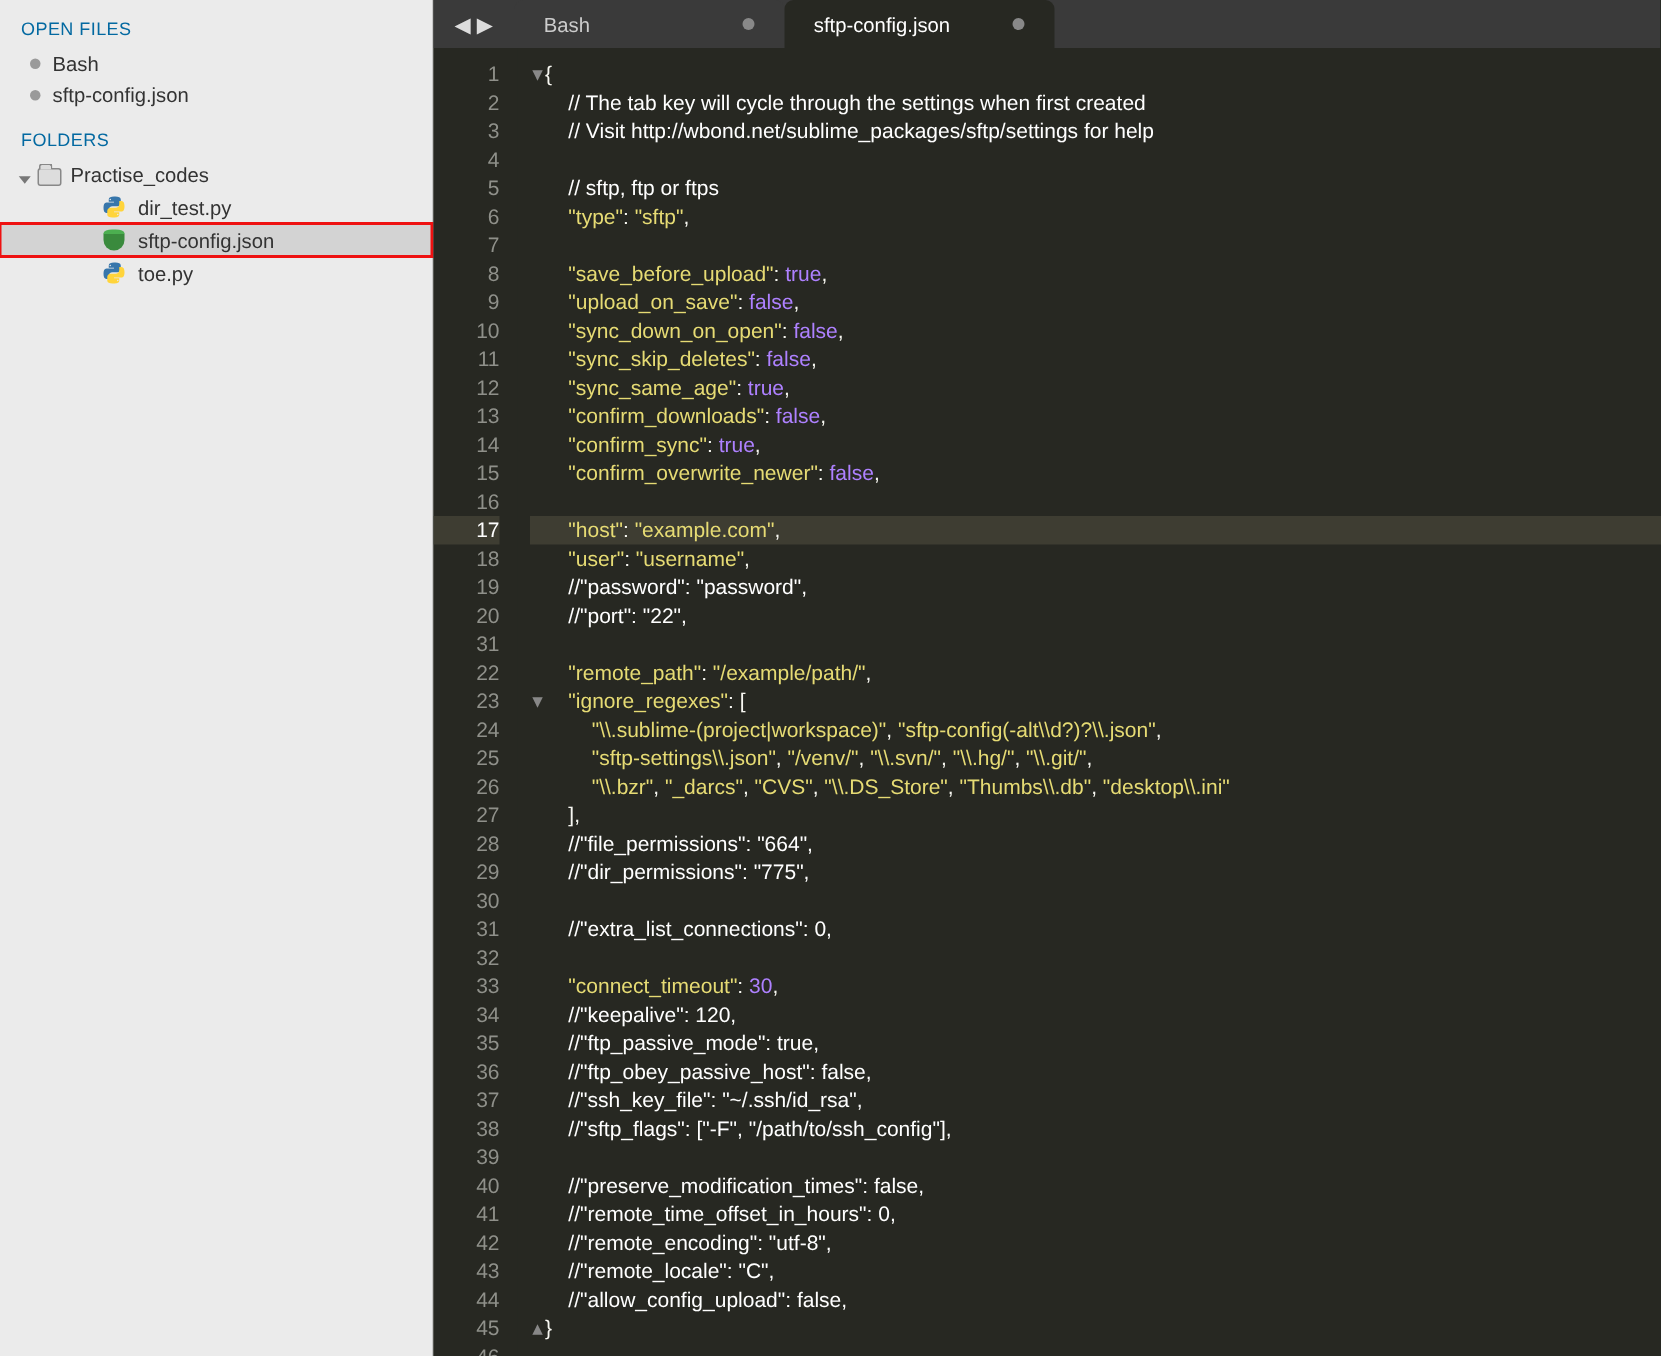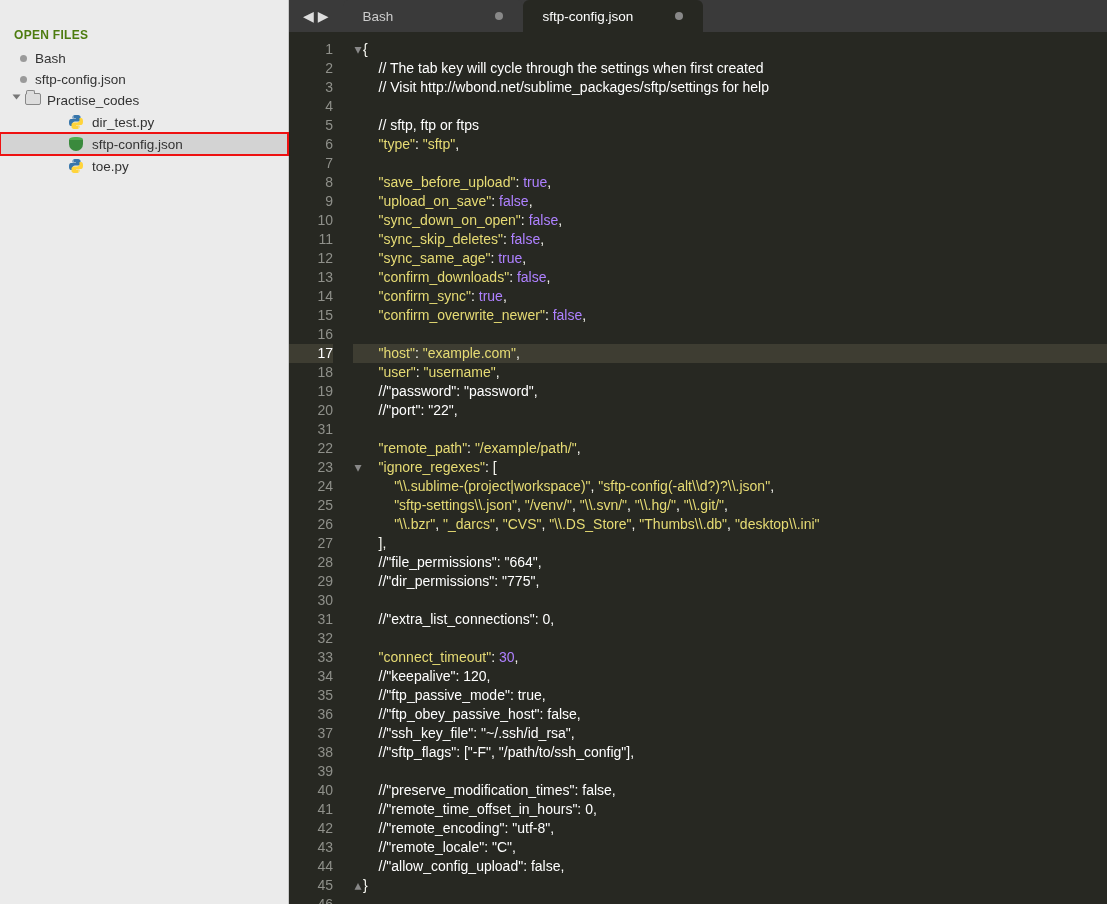--- a/index.html
+++ b/index.html
@@ -1,22 +1,22 @@
 <!DOCTYPE html>
 <html><head>
 <meta charset="utf-8">
 <style>
   * { margin: 0; padding: 0; box-sizing: border-box; font-family: "Segoe UI", Arial, sans-serif; }
   body { width: 1107px; height: 904px; overflow: hidden; display: flex; background: #272822; }
   
   .sidebar { width: 289px; height: 100%; background: #ebebeb; color: #333; border-right: 1px solid #c8c8c8; }
-  .sb-section-title { font-size: 12px; font-weight: 700; color: #4d7c0f; padding: 12px 14px 6px 14px; letter-spacing: .3px; margin-top: 16px; }
+  .sb-section-title { font-size: 12px; font-weight: 400; color: #0369a1; padding: 12px 14px 6px 14px; letter-spacing: .3px; }
   .open-file { display: flex; align-items: center; gap: 8px; padding: 3px 14px 3px 20px; font-size: 13.5px; color: #333; cursor: pointer; }
   .dot { width: 7px; height: 7px; border-radius: 50%; background: #9a9a9a; flex-shrink: 0; }
-  .folder-row { display: flex; align-items: flex-start; gap: 6px; padding: 3px 14px 3px 14px; font-size: 13.5px; cursor: pointer; }
+  .folder-row { display: flex; align-items: flex-end; gap: 6px; padding: 3px 14px 3px 14px; font-size: 13.5px; cursor: pointer; }
   .tri { display:inline-block; width:0;height:0;border-left:5px solid #777;border-top:4px solid transparent;border-bottom:4px solid transparent;transform:rotate(90deg);}
   .folder-ico { width:16px;height:12px;border:1px solid #888;border-radius:2px;background:#ddd;position:relative;}
   .folder-ico::before{content:"";position:absolute;top:-4px;left:0;width:7px;height:3px;border:1px solid #888;border-bottom:none;border-radius:2px 2px 0 0;background:#ddd;}
   .file-row { display:flex; align-items:center; gap:8px; padding:3px 14px 3px 68px; font-size:13.5px; cursor:pointer;}
   .file-row.selected { background:#d3d3d3; }
   .file-row.highlighted { outline:2px solid #e11; outline-offset:-1px; }
   .ico { width:16px; height:16px; flex-shrink:0; display:flex; align-items:center; justify-content:center; }
   .py-ico svg { width:16px; height:16px; }
   .db { width:14px;height:14px;position:relative;}
   .db::before{content:"";position:absolute;left:0;right:0;top:0;height:5px;border-radius:7px/3px;background:#4caf50;}
@@ -52,20 +52,21 @@
   <div id="open-files">
       <div class="open-file">
         <span class="dot"></span>
         <span>Bash</span>
       </div>
       <div class="open-file">
         <span class="dot"></span>
         <span>sftp-config.json</span>
       </div>
     </div>
+  <div class="sb-section-title">FOLDERS</div>
   <div class="folder-row">
     <span class="tri"></span>
     <span class="folder-ico"></span>
     <span>Practise_codes</span>
   </div>
   <div id="folder-files">
       <div class="file-row">
         <span class="ico py-ico">
           <svg viewBox="0 0 32 32">
             <path fill="#3776ab" d="M16 2c-4 0-7 1-7 4v3h7v1H6c-3 0-4 3-4 7s1 7 4 7h3v-4c0-3 2-5 5-5h7c2 0 4-2 4-4V6c0-3-3-4-7-4h-2zM11 5a1 1 0 110 2 1 1 0 010-2z"></path>

